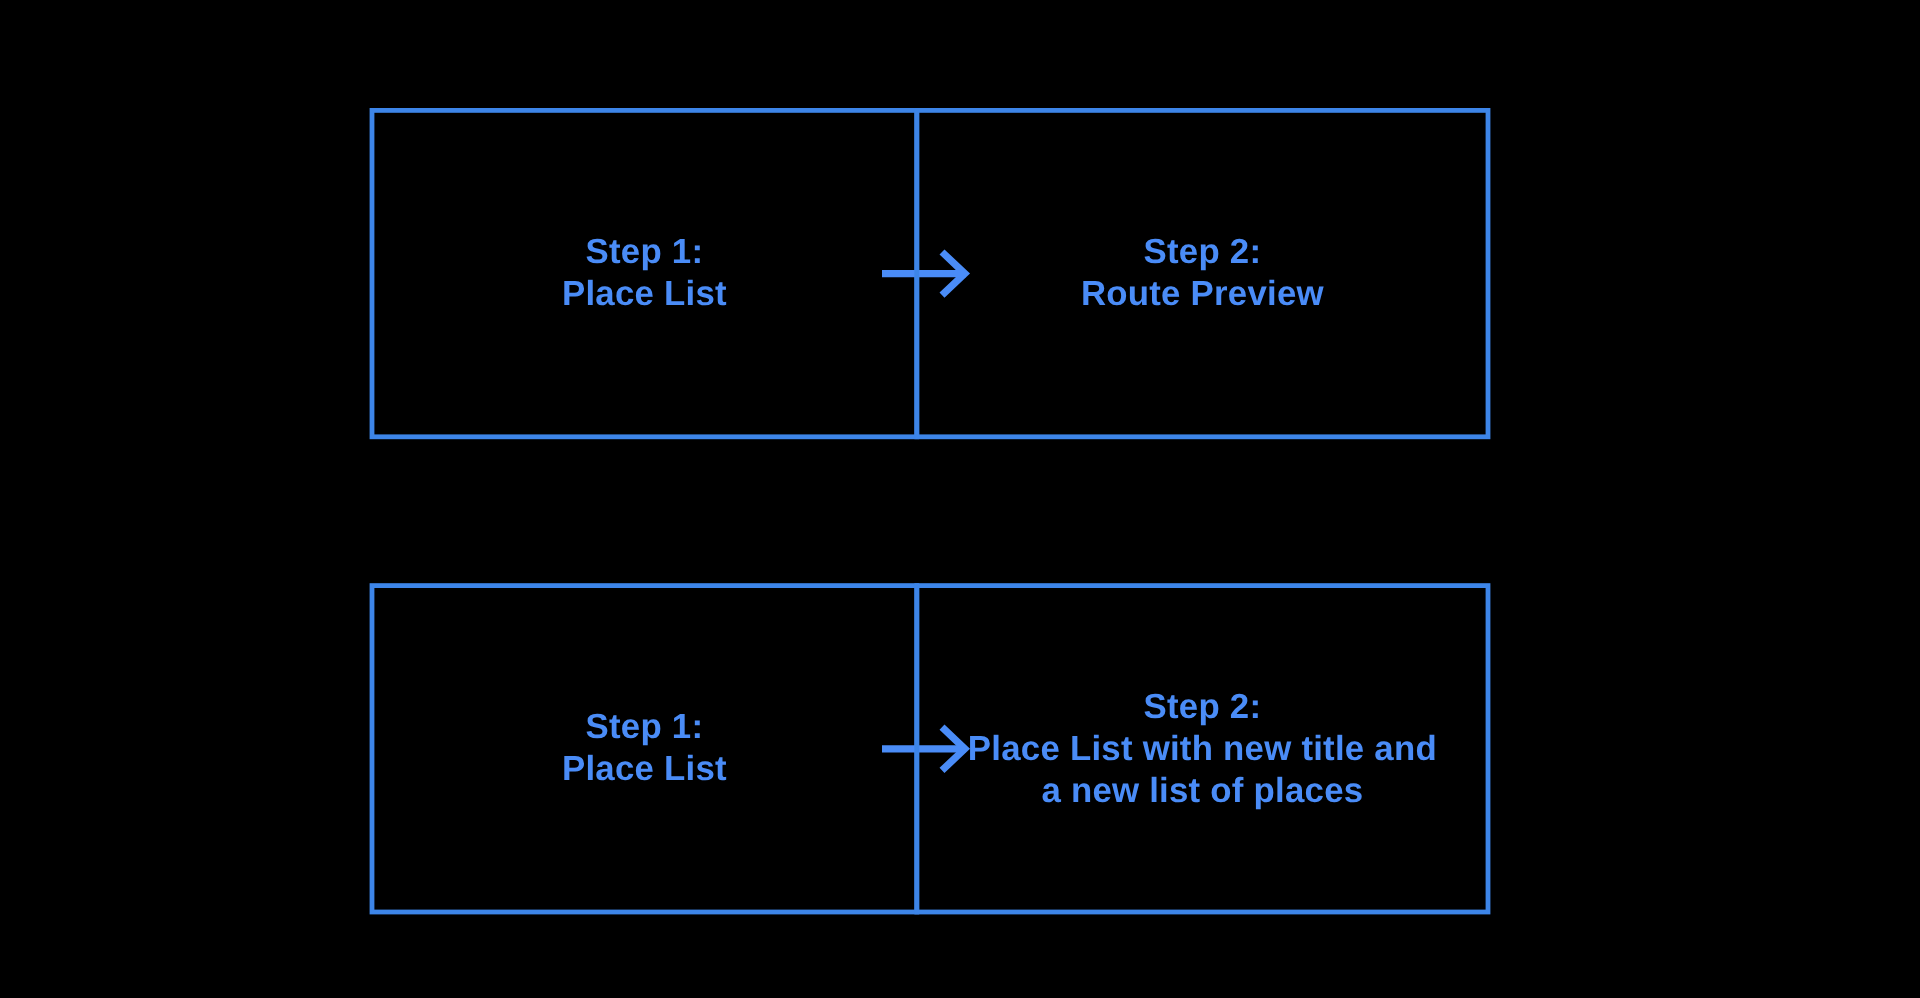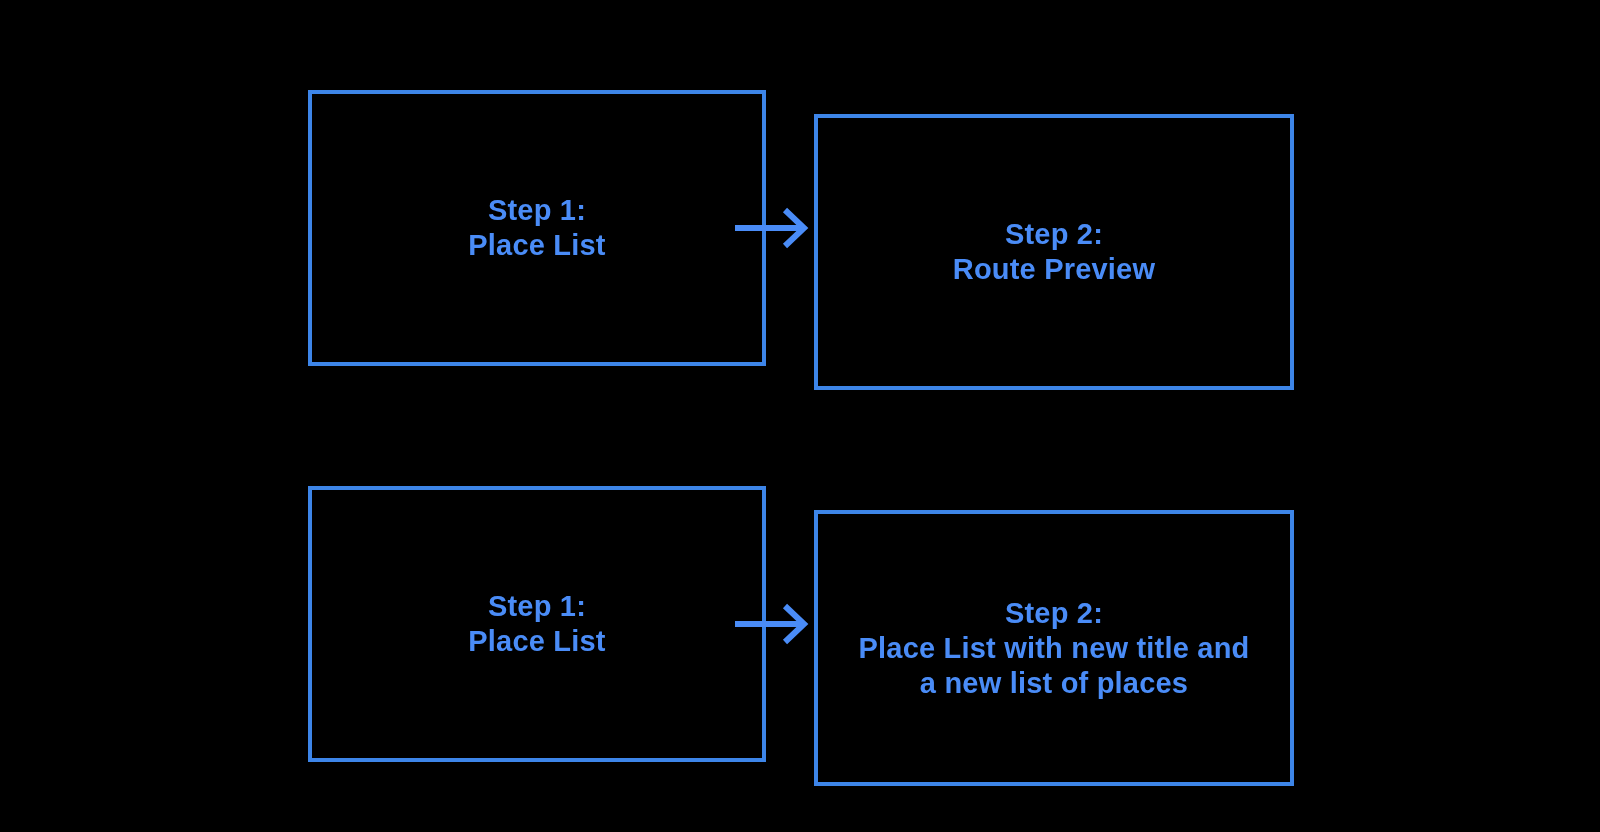--- a/index.html
+++ b/index.html
@@ -43,25 +43,24 @@
     justify-content: center;
     text-align: center;
   }
   .node-box.box-left {
     left: 308px;
     top: 0;
     width: 458px;
     height: 276px;
   }
   .node-box.box-right {
-    left: 814px;
+    left: 762px;
     top: 0;
     width: 480px;
     height: 276px;
-    margin-top: 24px;
   }
 
   .node-label {
     color: #4a8cf7;
     font-family: "Liberation Sans", sans-serif;
     font-weight: bold;
     font-size: 29px;
     line-height: 35px;
     letter-spacing: 0.2px;
     white-space: pre-line;

